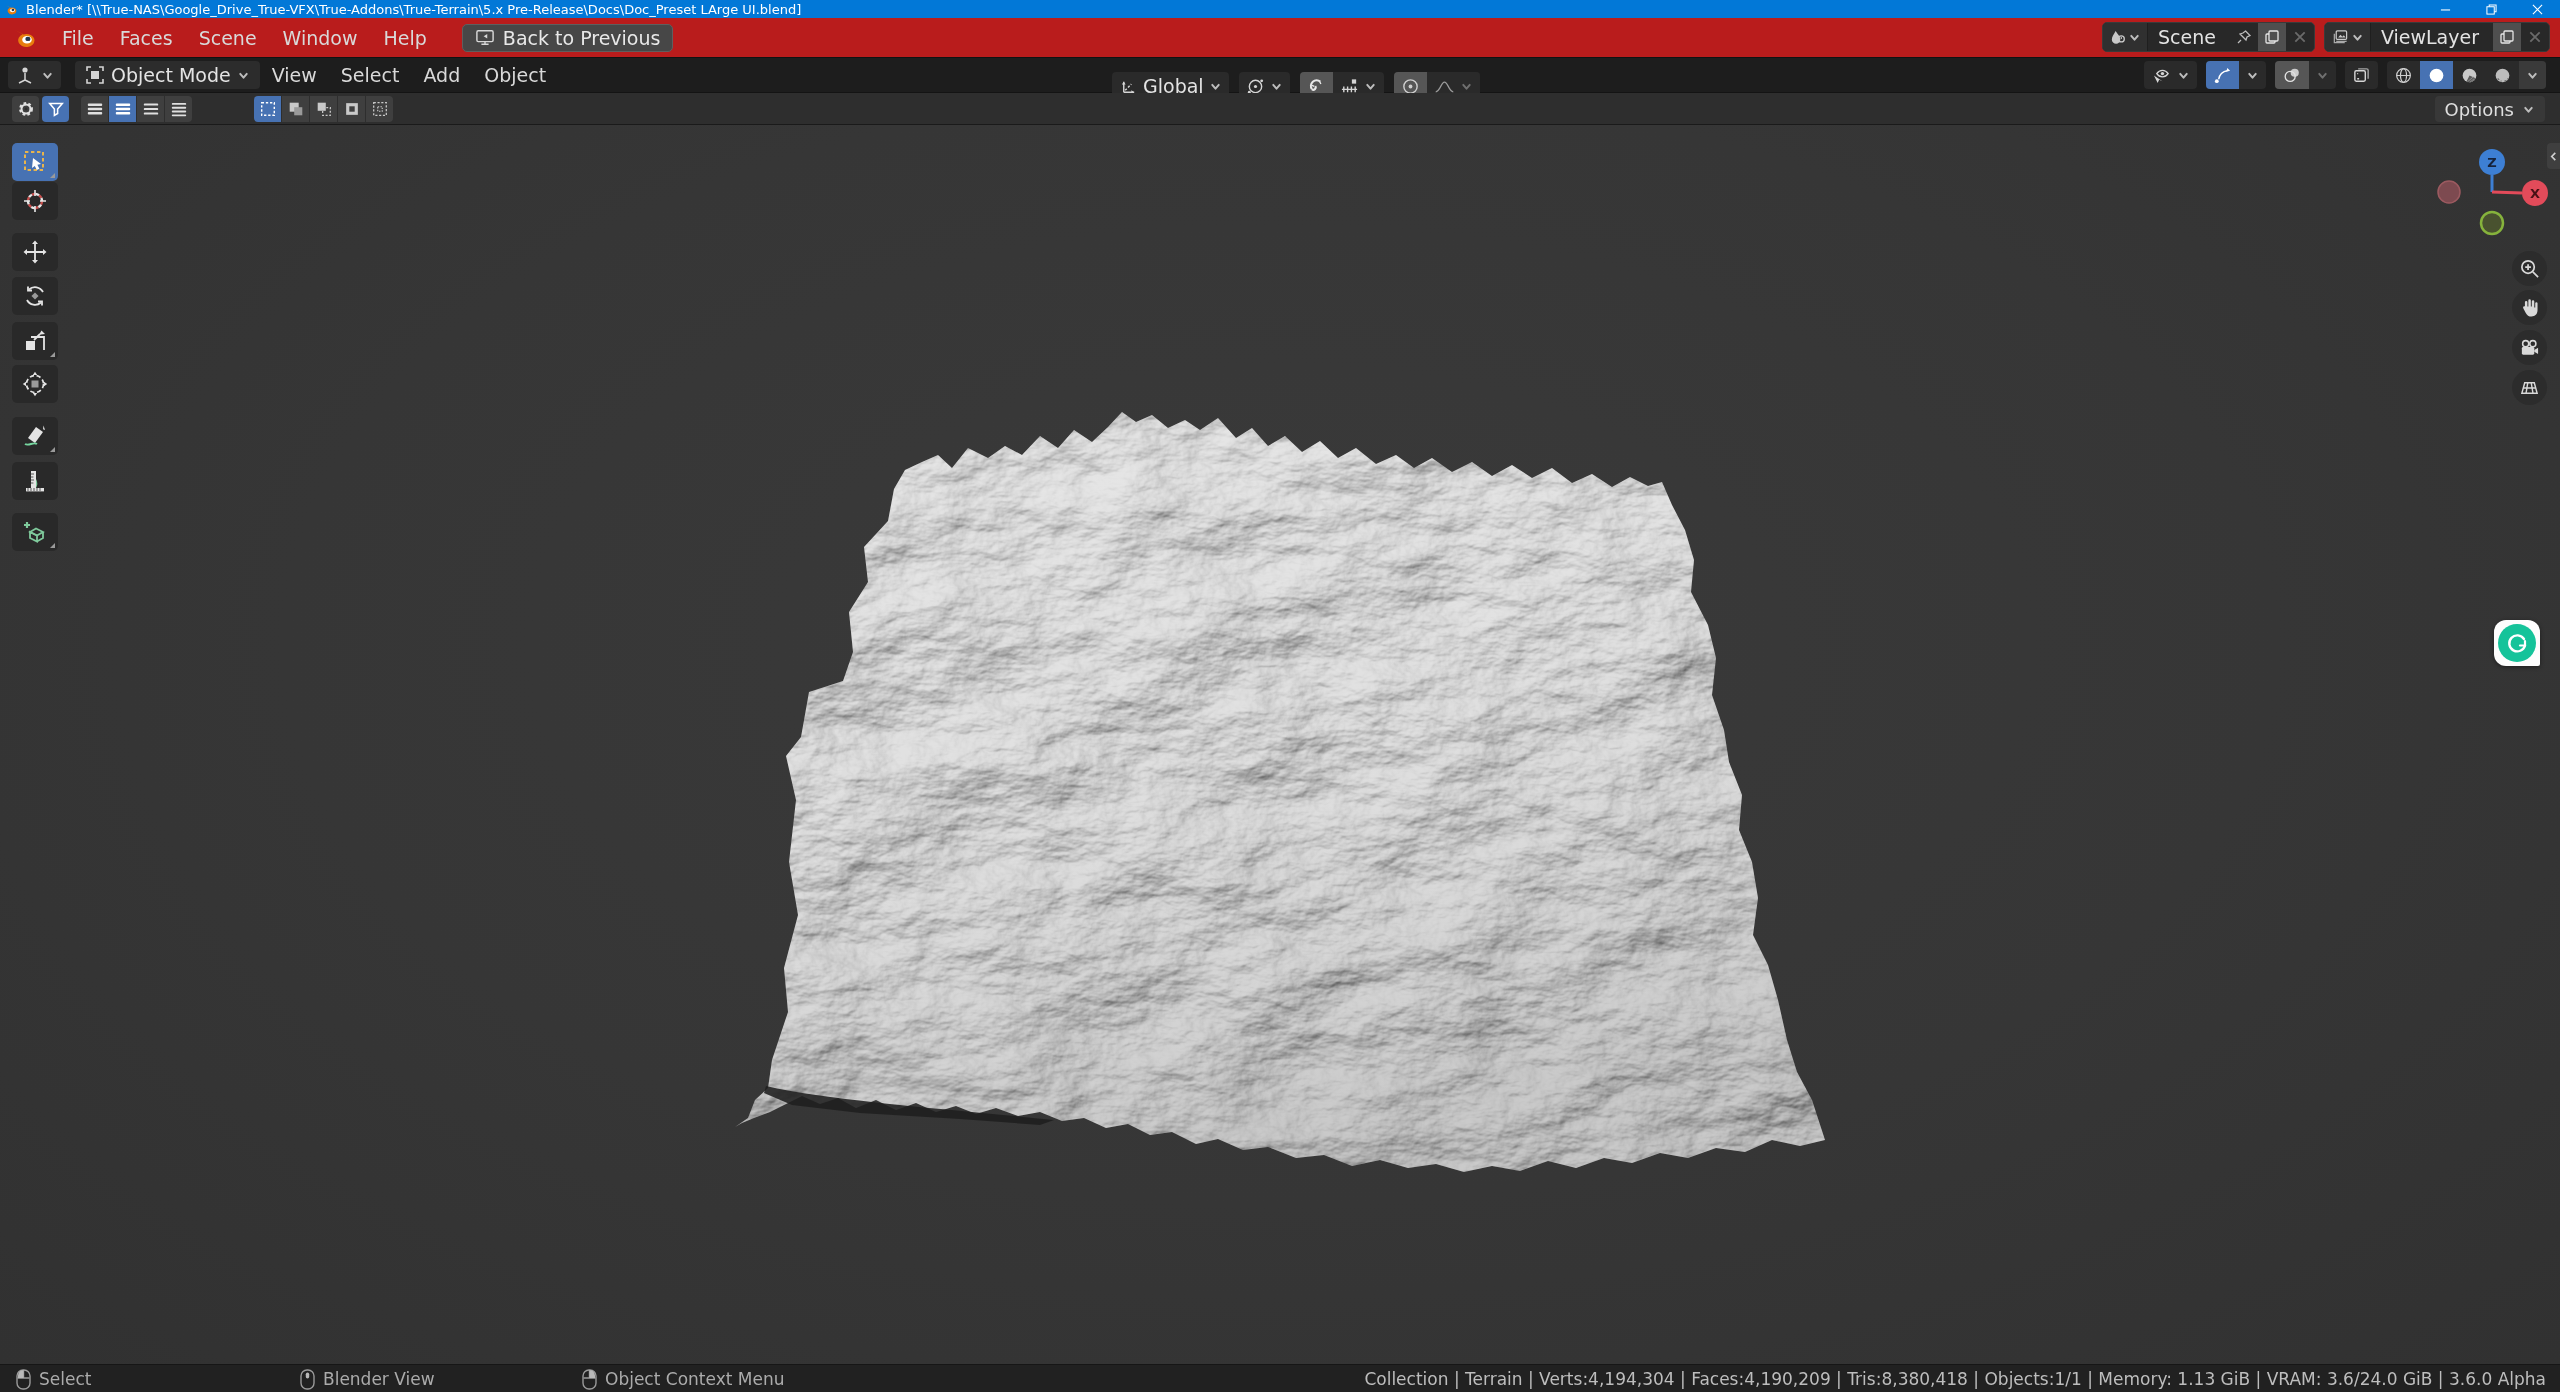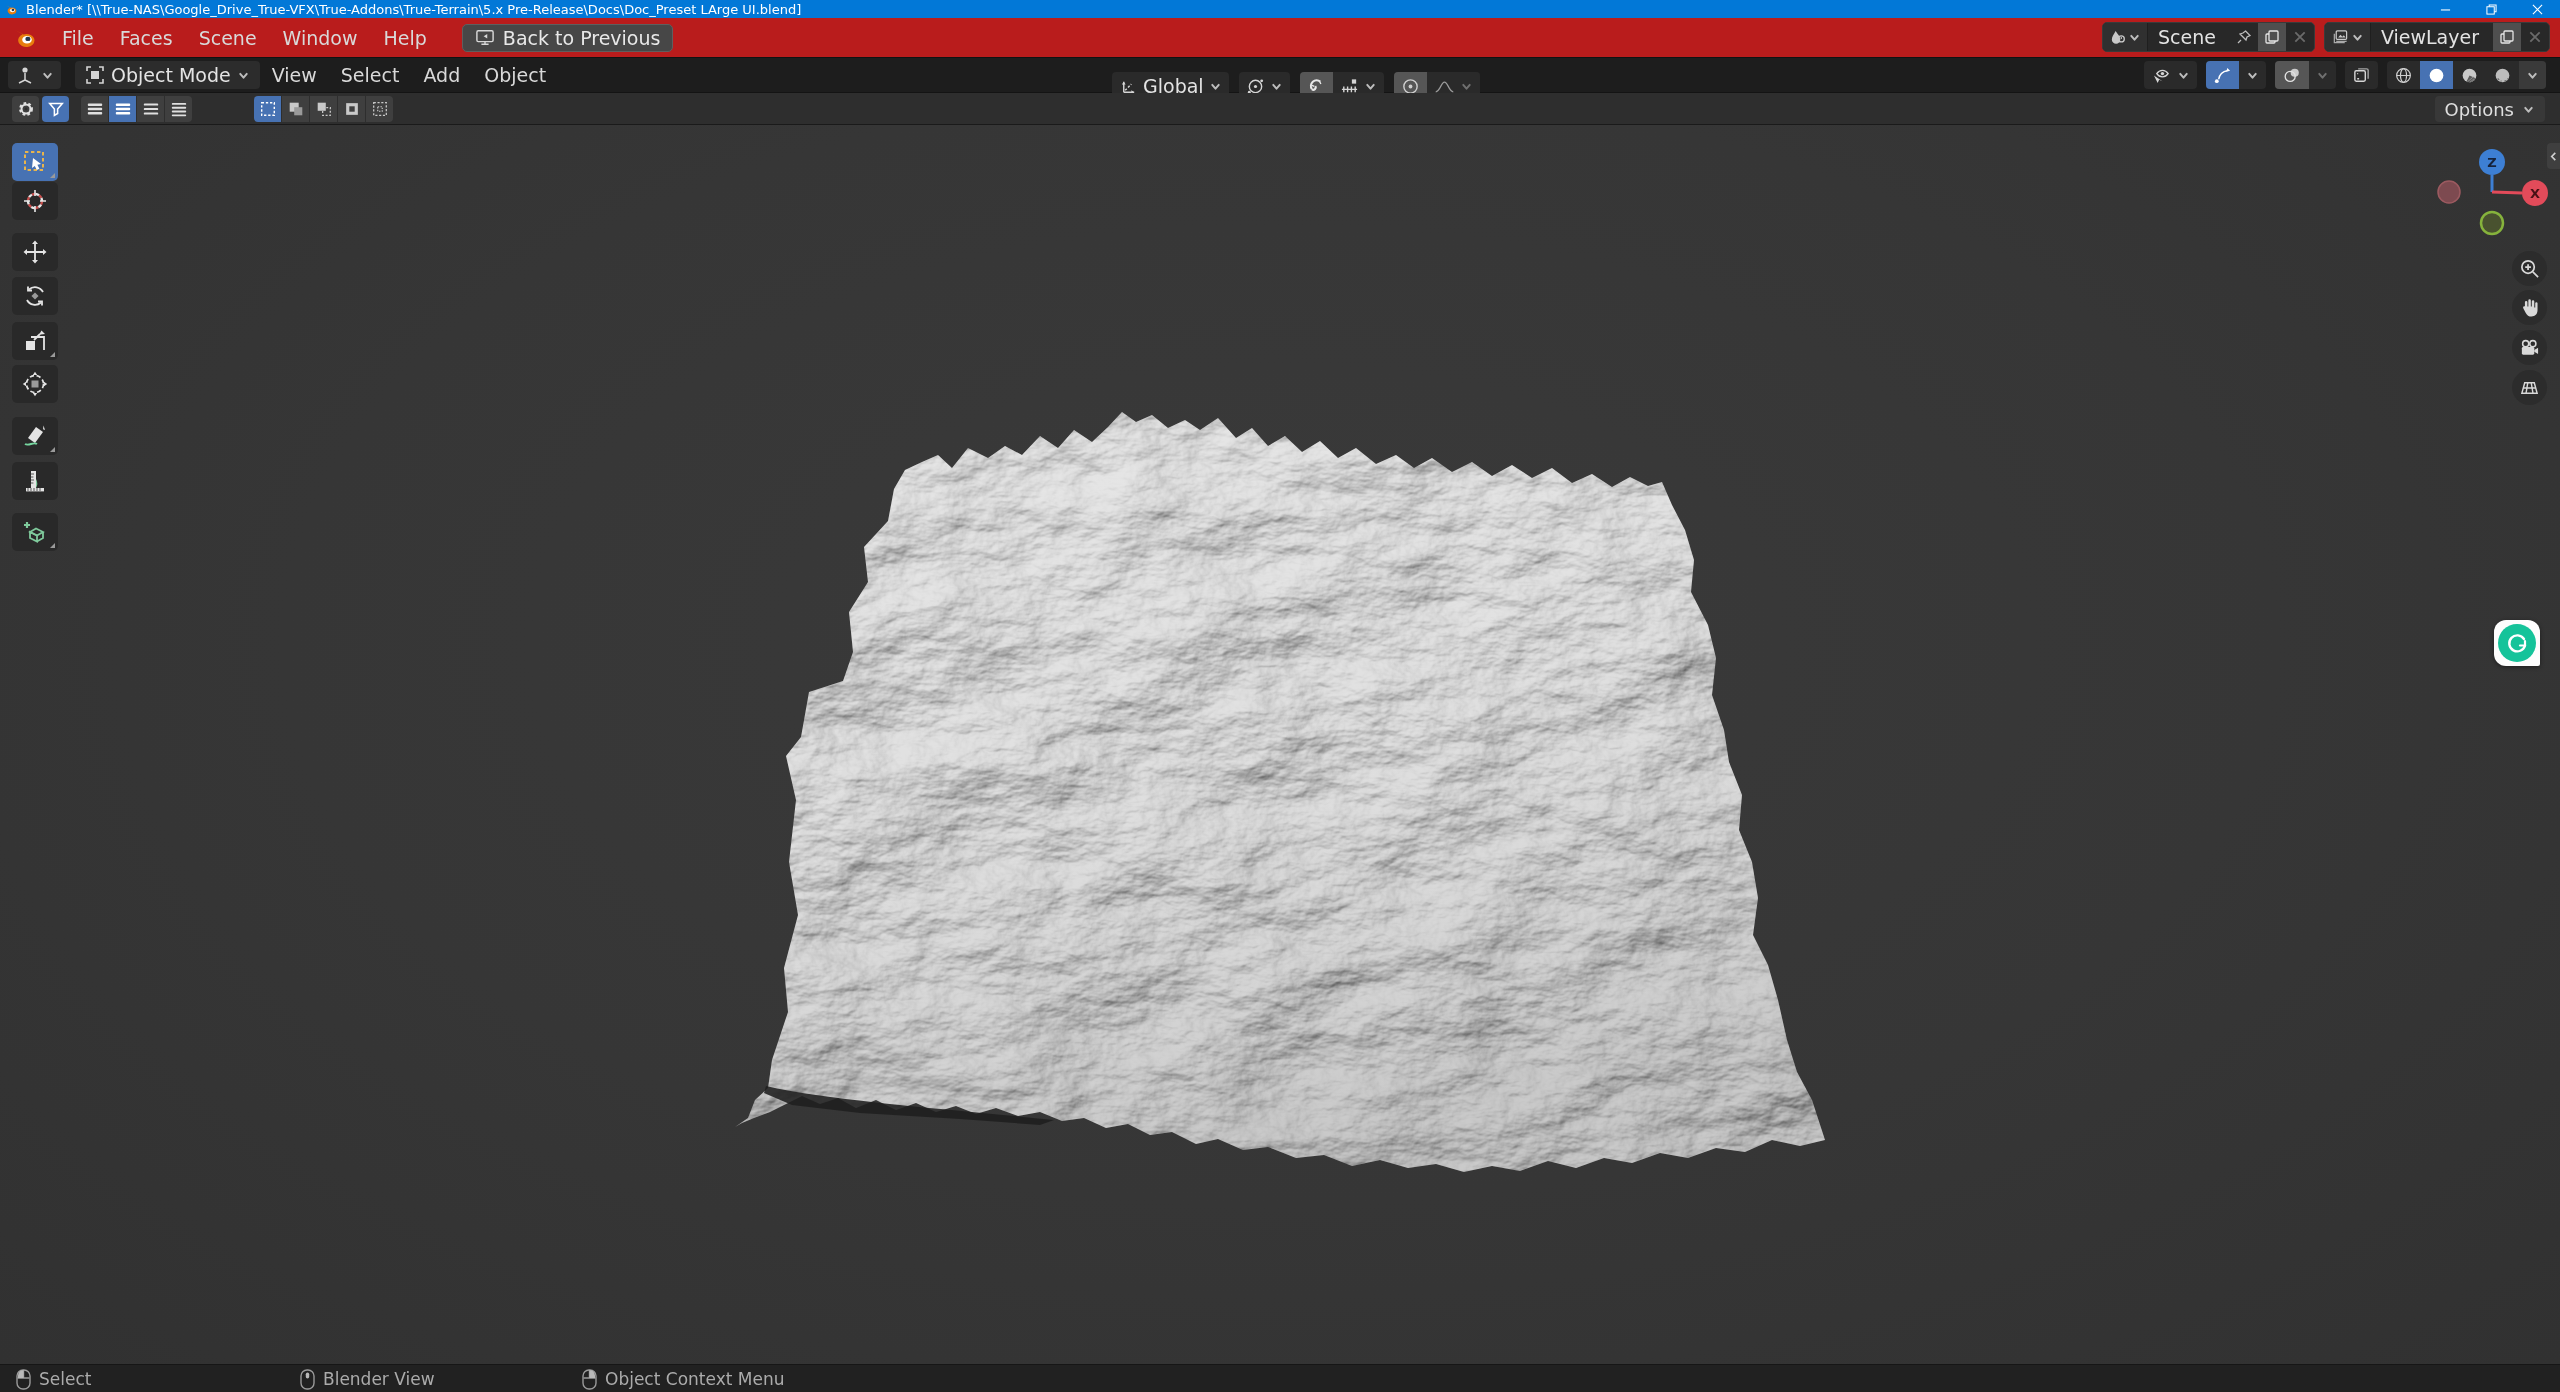--- a/index.html
+++ b/index.html
@@ -654,15 +654,16 @@
       <span>Blender View</span>
     </div>
     <div class="hint" style="left:582px">
       <svg viewBox="0 0 15 21" fill="none" stroke="#9a9a9a" stroke-width="1.4">
         <rect x="1" y="1" width="13" height="19" rx="6"></rect>
         <path d="M7.5 1v8 M1.5 9h12"></path>
         <path d="M13 7c0-4-2.2-5.8-5.5-5.8V9H13z" fill="#b9b9b9" stroke="none"></path>
       </svg>
       <span>Object Context Menu</span>
     </div>
+    <div class="stats">Collection | Terrain | Verts:4,194,304 | Faces:4,190,209 | Tris:8,380,418 | Objects:1/1 | Memory: 1.13 GiB | VRAM: 3.6/24.0 GiB | 3.6.0 Alpha</div>
   </div>
 
 </div>
 
 </body></html>

